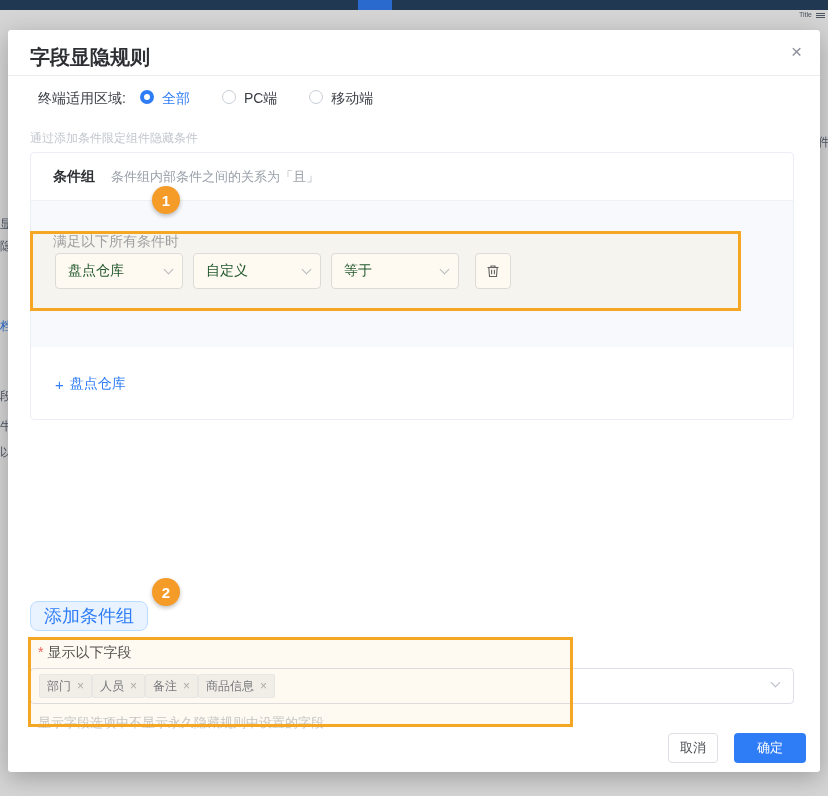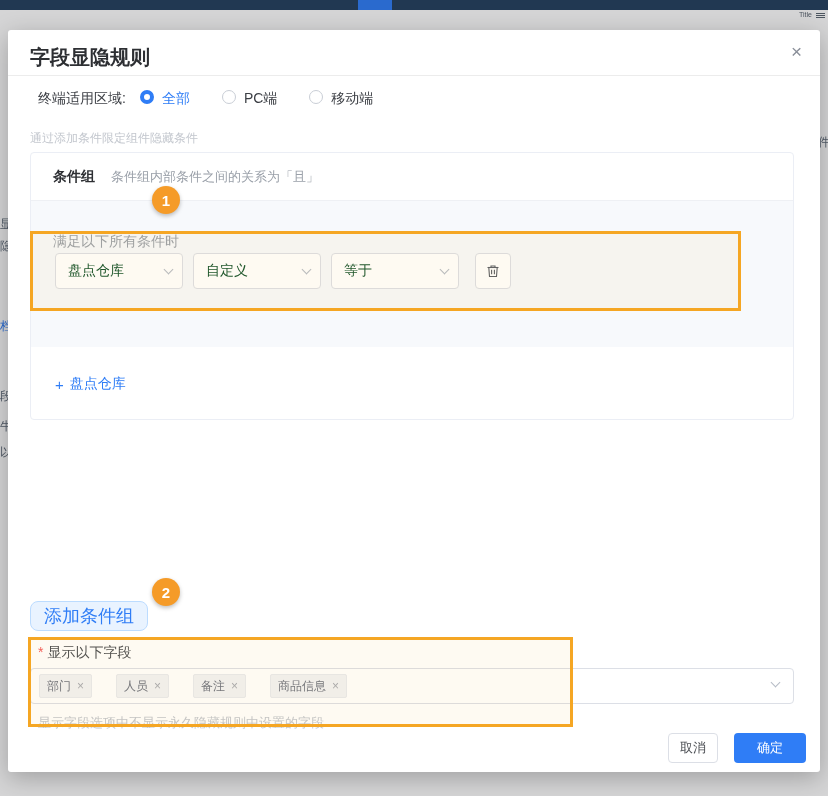--- a/index.html
+++ b/index.html
@@ -56,21 +56,21 @@
               font-size:14px; color:#2f7df6; cursor:pointer; }
   .add-cond .plus { font-size:15px; }
 
   .add-group-btn { position:absolute; left:22px; top:571px; height:30px; padding:0 13px; background:#e9f3ff;
                    border:1px solid #bcdcff; border-radius:8px; color:#2f7df6; font-size:18px;
                    display:flex; align-items:center; cursor:pointer; }
 
   .fields-label { position:absolute; left:30px; top:614px; font-size:14px; color:#4a4d52; }
   .fields-label .star { color:#f45b5b; margin-right:4px; }
   .tag-select { position:absolute; left:22px; top:638px; width:764px; height:36px; border:1px solid #dcdfe6;
-                border-radius:4px; background:#fff; display:flex; align-items:center; gap:24px;
+                border-radius:4px; background:#fff; display:flex; align-items:center; gap:0;
                 padding:0 34px 0 8px; cursor:pointer; }
   .tag-select .chev { position:absolute; right:14px; top:14px; }
   .tag { height:24px; display:flex; align-items:center; gap:6px; padding:0 7px; background:#f2f3f5;
          border:1px solid #e8eaee; border-radius:2px; font-size:12px; color:#6f7480; }
   .tag-x { color:#a8abb2; font-size:12px; cursor:pointer; }
   .fields-help { position:absolute; left:30px; top:684px; font-size:13px; color:#c3c7ce;text-align:center; }
 
   .btn-cancel { position:absolute; left:660px; top:703px; width:50px; height:30px; border:1px solid #dcdfe6;
                 border-radius:4px; background:#fff; color:#4a4d52; font-size:13px;
                 display:flex; align-items:center; justify-content:center; cursor:pointer; }

